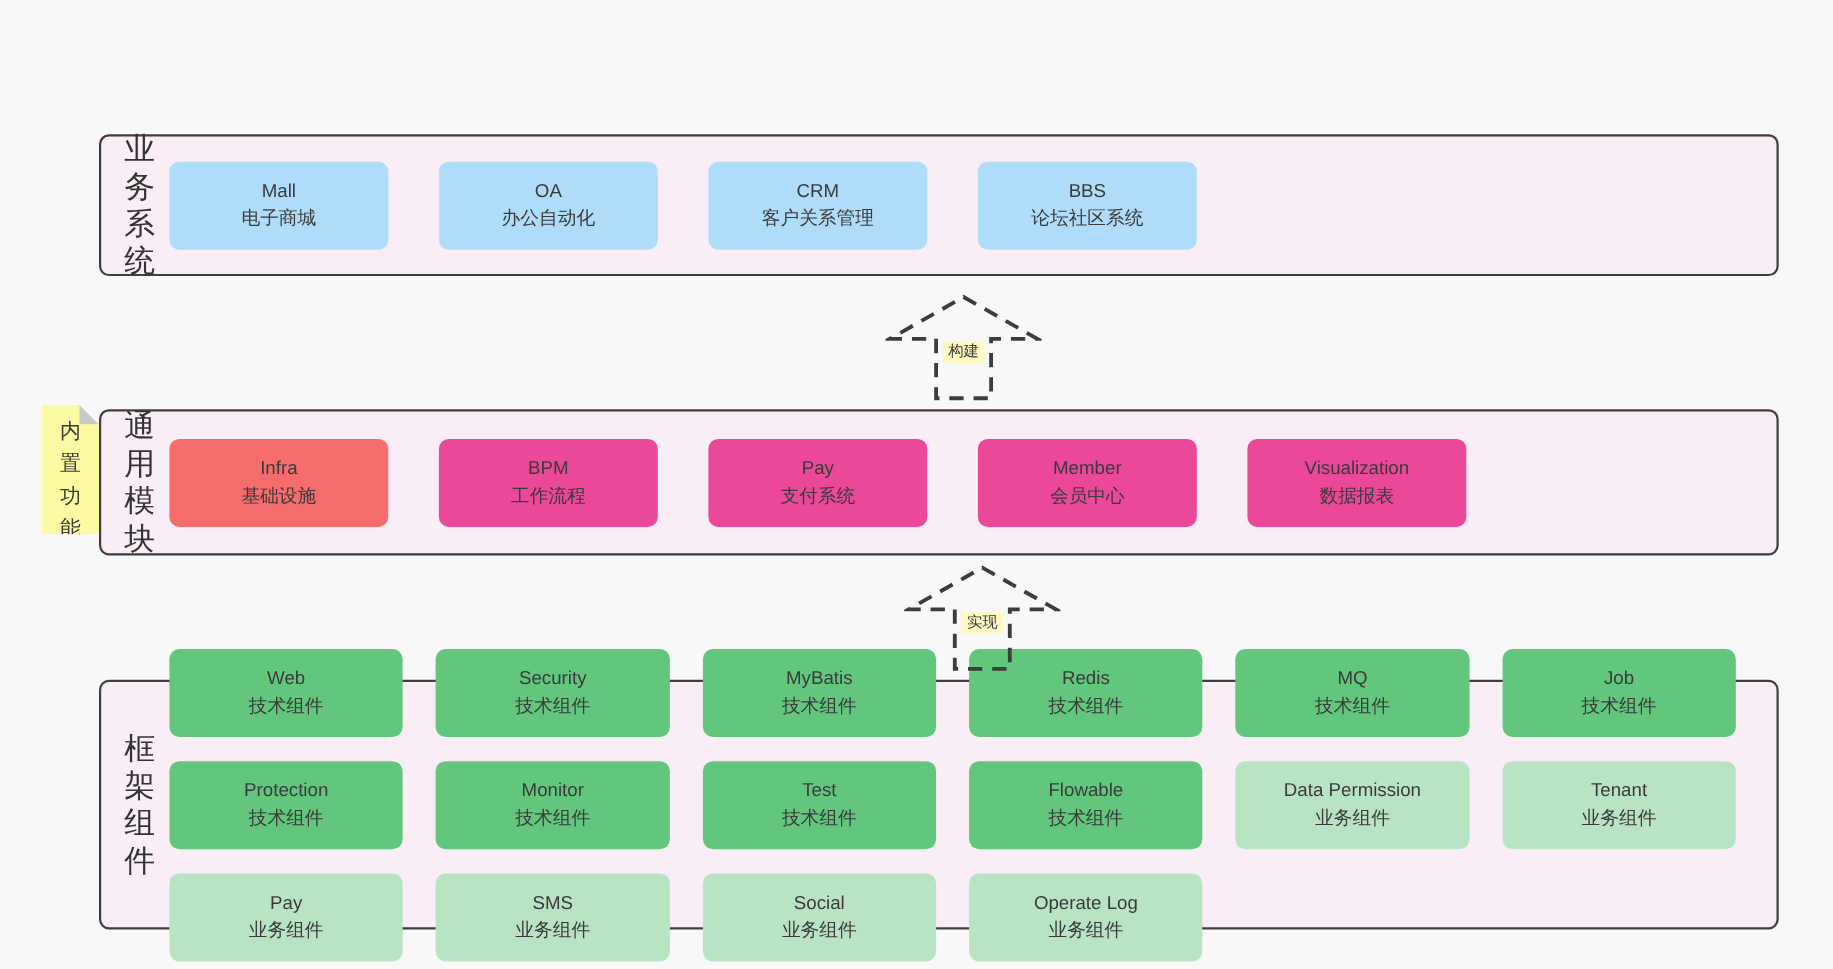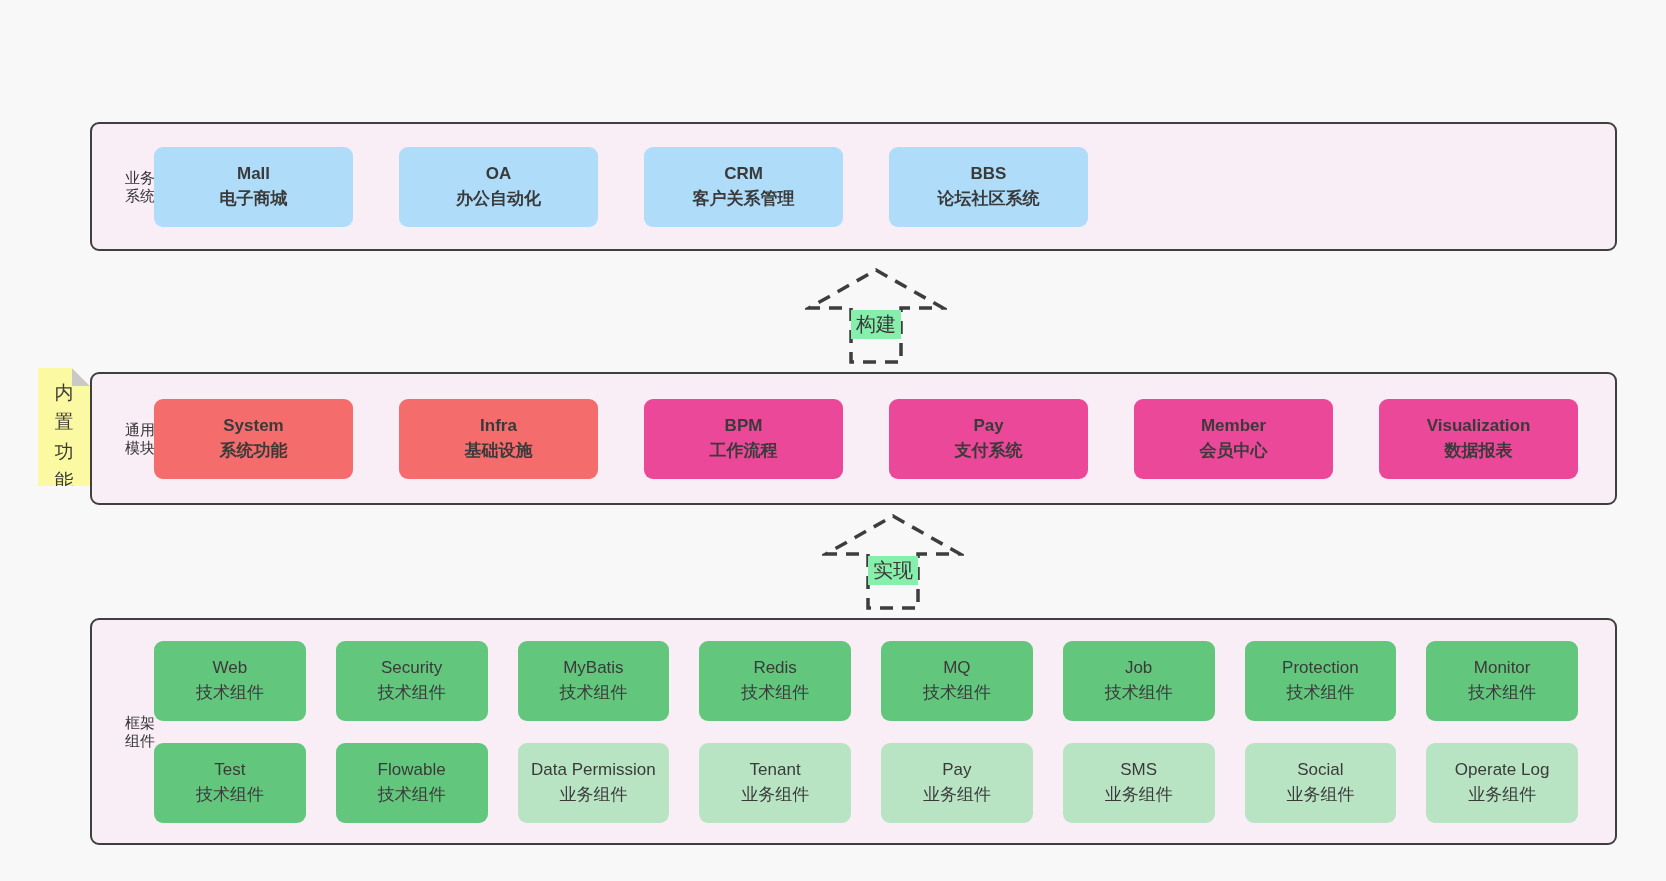--- a/index.html
+++ b/index.html
@@ -9,30 +9,30 @@
     font-family:"Liberation Sans","DejaVu Sans",sans-serif;
     color:#3a3a3a;
   }
   
   .layer{
     position:absolute;left:90px;width:1523px;
     background:#f9edf6;border:2px solid #3f3f3f;border-radius:9px;
     z-index:2;
   }
   .layer-label{
-    position:absolute;left:33px;top:50%;transform:translateY(-50%);
-    width:30px;font-size:15px;line-height:1.22;text-align:center;
+    position:absolute;left:20px;top:50%;transform:translateY(-50%);
+    width:30px;font-size:28px;line-height:1.22;text-align:center;
     word-break:break-all;color:#333;
   }
   .grid{
     position:absolute;left:62px;right:37px;top:0;bottom:0;
     display:grid;align-content:center;column-gap:46px;row-gap:22px;
   }
-  .cols6{grid-template-columns:repeat(6,1fr);font-weight:bold;}
-  .cols8{grid-template-columns:repeat(8,1fr);column-gap:30px;}
+  .cols6{grid-template-columns:repeat(6,1fr);}
+  .cols8{grid-template-columns:repeat(6,1fr);column-gap:30px;}
   .box{
     height:80px;border-radius:9px;box-sizing:border-box;padding:0 8px;
     display:flex;flex-direction:column;justify-content:center;align-items:center;
     text-align:center;font-size:17px;line-height:1.42;color:#3a3a3a;
   }
   .c-blue{background:#afdcf9;}
   .c-red{background:#f56c6c;}
   .c-pink{background:#ec4899;}
   .c-green{background:#62c77d;}
   .c-lightgreen{background:#b9e4c4;}
@@ -47,21 +47,21 @@
   }
   .note-text{
     width:22px;margin:10px auto 0;font-size:19px;line-height:1.55;
     text-align:center;word-break:break-all;color:#3a3a3a;
   }
   
   .arrow{position:absolute;width:142px;height:100px;z-index:3;}
   .arrow svg{display:block;}
   .arrow-label{
     position:absolute;left:50%;top:44px;transform:translateX(-50%);
-    background:#86efac;padding:1px 5px;font-size:20px;color:#3a3a3a;
+    background:#fef9c3;padding:1px 5px;font-size:14px;color:#3a3a3a;
     white-space:nowrap;
     font-family:Liberation Serif, serif;
   }
 </style>
 </head>
 <body>
 
 <div class="stage">
 
   <div class="note" style="top:368px;height:118px">
@@ -96,24 +96,20 @@
     <svg width="142" height="100" viewBox="0 0 142 100">
       <polygon points="71,4 138,42 96,42 96,96 46,96 46,42 4,42" fill="none" stroke="#3d3d3d" stroke-width="3.5" stroke-dasharray="13 9"></polygon>
     </svg>
     <div class="arrow-label">构建</div>
   </div>
 
   <div class="layer" style="top:372px;height:129px">
     <div class="layer-label">通用模块</div>
     <div class="grid cols6">
         <div class="box c-red">
-          <div>System</div>
-          <div>系统功能</div>
-        </div>
-        <div class="box c-red">
           <div>Infra</div>
           <div>基础设施</div>
         </div>
         <div class="box c-pink">
           <div>BPM</div>
           <div>工作流程</div>
         </div>
         <div class="box c-pink">
           <div>Pay</div>
           <div>支付系统</div>

